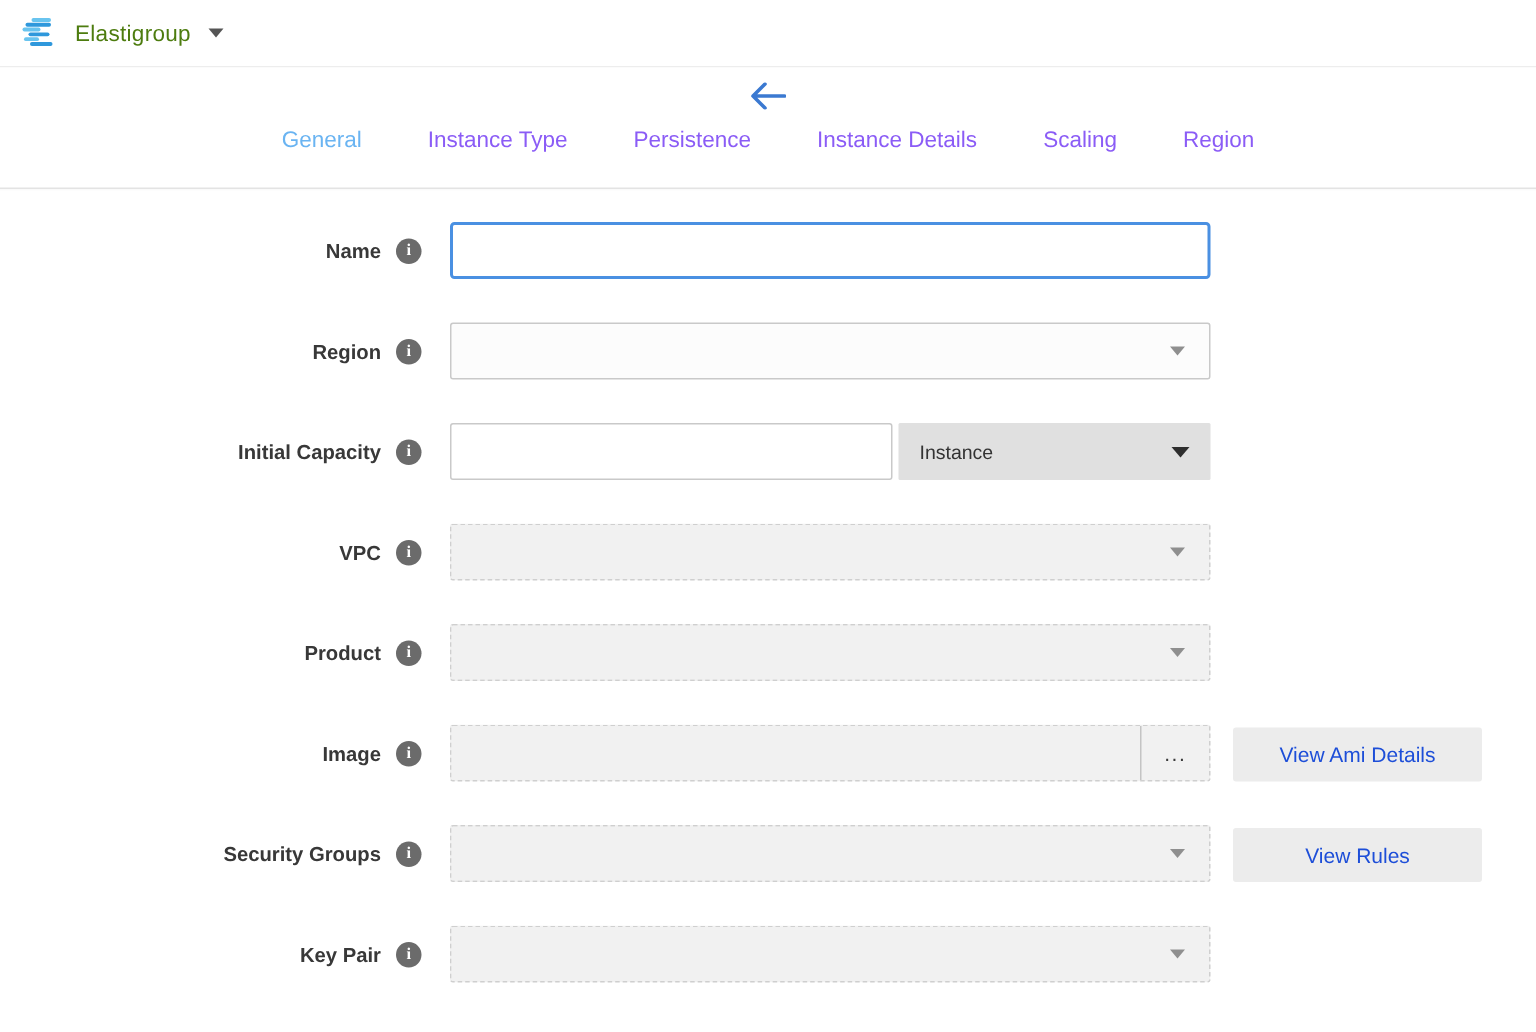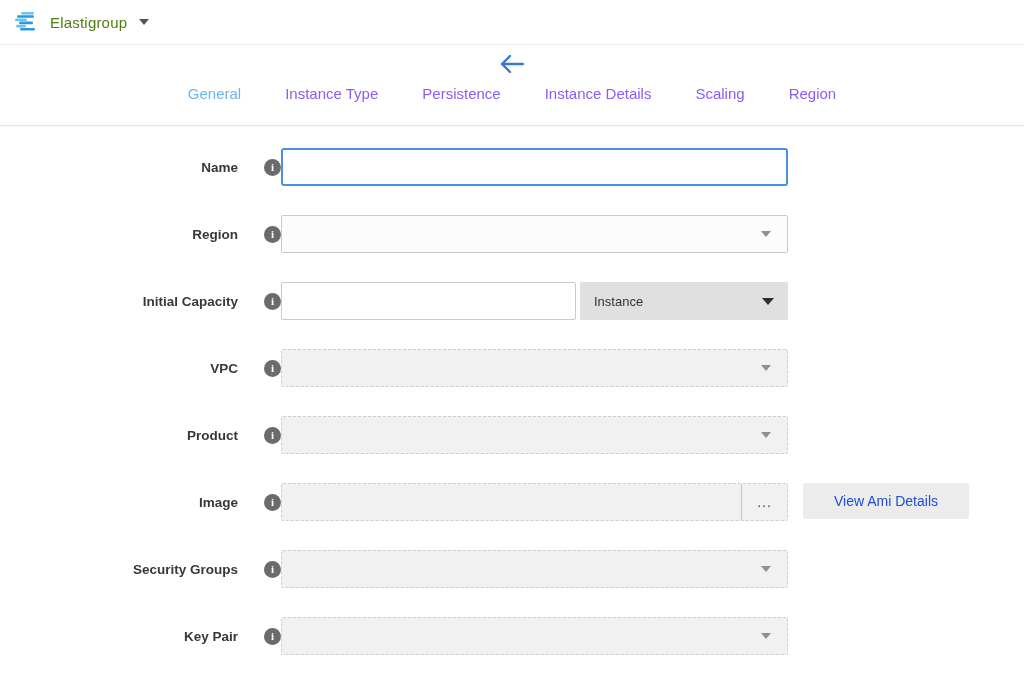--- a/index.html
+++ b/index.html
@@ -23,27 +23,27 @@
               justify-content:center; background:none; border:none; cursor:pointer; }
   .tabs { display:flex; align-items:center; }
   .tab { font-size:15px; color:#8b5cf6; padding:0 22px; cursor:pointer;
          white-space:nowrap; }
   .tab.active { color:#6ab4f2; }
 
   
   .form { padding-top:22px; }
   .row { display:flex; align-items:center; height:38px; margin-bottom:29px; }
   .label-cell { width:281px; display:flex; justify-content:flex-end;
-                align-items:center; gap:26px; flex-shrink:0; }
+                align-items:center; gap:10px; flex-shrink:0; }
   .lbl { font-size:13.5px; font-weight:bold; color:#383838; white-space:nowrap; }
   .info { width:17px; height:17px; border-radius:50%; background:#6b6b6b;
           color:#fff; font-size:11px; font-weight:bold; display:flex;
           align-items:center; justify-content:center; cursor:pointer;
           font-family:"Liberation Serif","DejaVu Serif",serif; flex-shrink:0; }
-  .ctrl { display:flex; align-items:flex-start; }
+  .ctrl { margin-left:19px; display:flex; align-items:flex-end; }
 
   .text-input { width:507px; height:38px; border:1px solid #c9c9c9;
                 border-radius:2px; background:#fff; padding:0 12px;
                 font-size:13px; color:#333; outline:none; }
   .text-input.focused { border:2px solid #4a90e2; border-radius:3px; }
 
   .select { width:507px; height:38px; border:1px solid #c9c9c9; border-radius:2px;
             background:#fcfcfc; display:flex; align-items:center;
             padding:0 16px 0 12px; justify-content:space-between; cursor:pointer; }
   .select .value { font-size:13px; color:#333; }
@@ -195,20 +195,21 @@
   <div class="row">
     <div class="label-cell">
       <span class="lbl">Security Groups</span>
       <span class="info">i</span>
     </div>
     <div class="ctrl">
       <div class="select disabled">
         <span class="value"></span>
         <span class="caret"></span>
       </div>
+      <button class="side-btn">View Rules</button>
     </div>
   </div>
 
   <div class="row">
     <div class="label-cell">
       <span class="lbl">Key Pair</span>
       <span class="info">i</span>
     </div>
     <div class="ctrl">
       <div class="select disabled">

